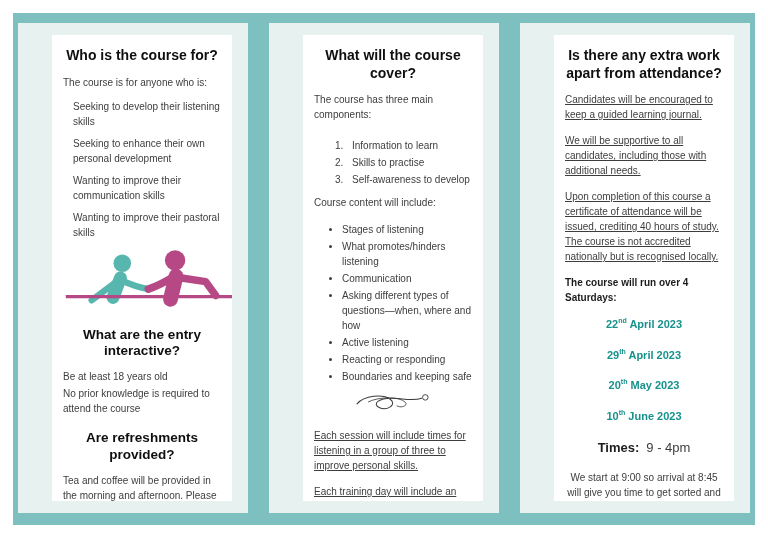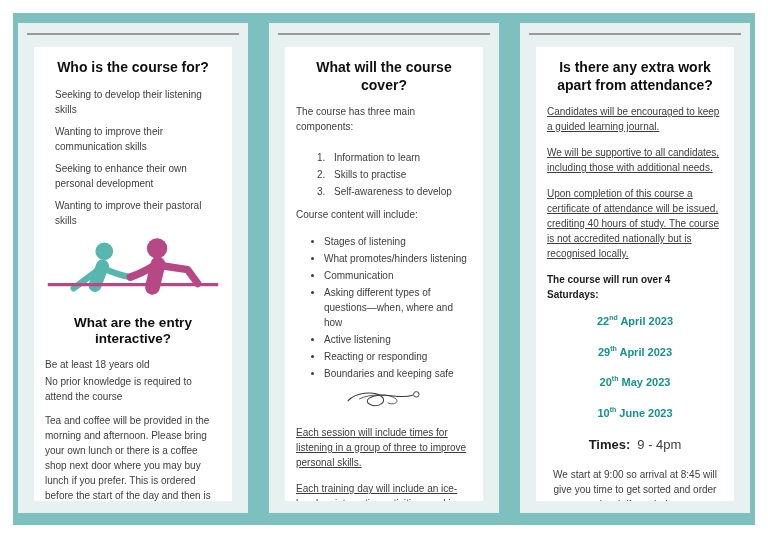--- a/index.html
+++ b/index.html
@@ -14,21 +14,21 @@
     position:absolute;left:13px;top:13px;
     width:742px;height:512px;
     box-sizing:border-box;
     background:#7dc0bf;
     display:flex;gap:21px;
     padding:10px 5px 12px 5px;
   }
   .panel{
     flex:1;min-width:0;
     background:#e7f1f0;
-    display:flex;flex-direction:column;justify-content:space-between;
+    display:flex;flex-direction:row;justify-content:space-between;
   }
   .rule{
     border-top:2px solid #9a9a9a;
     margin:10px 9px 0 9px;
     height:0;
   }
   .card{
     flex:1;
     background:#ffffff;
     margin:12px 16px 12px 16px;
@@ -73,24 +73,25 @@
 </head>
 <body>
 
 <div class="page">
   <div class="frame">
 
     <section class="panel">
       <div class="rule"></div>
       <div class="card">
         <h2>Who is the course for?</h2>
+        <p>The course is for anyone who is:</p>
         <ul class="plain-list">
           <li>Seeking to develop their listening skills</li>
+          <li>Seeking to enhance their own personal development</li>
           <li>Wanting to improve their communication skills</li>
-          <li>Seeking to enhance their own personal development</li>
           <li>Wanting to improve their pastoral skills</li>
         </ul>
         <div class="figure-wrap">
           <svg width="176" height="62" viewBox="0 0 190 62">
 
             <circle cx="64" cy="15" r="9.5" fill="#57b6ae"></circle>
             <line x1="62" y1="31" x2="54" y2="52" stroke="#57b6ae" stroke-width="14" stroke-linecap="round"></line>
             <line x1="58" y1="35" x2="31" y2="55" stroke="#57b6ae" stroke-width="7" stroke-linecap="round"></line>
             <path d="M62,33 Q79,41 93,43" fill="none" stroke="#57b6ae" stroke-width="7" stroke-linecap="round"></path>
 
@@ -98,20 +99,21 @@
             <line x1="122" y1="29" x2="116" y2="54" stroke="#b64985" stroke-width="16" stroke-linecap="round"></line>
             <path d="M117,31 Q104,39 92,43" fill="none" stroke="#b64985" stroke-width="8" stroke-linecap="round"></path>
             <path d="M128,31 L154,35 L165,50" fill="none" stroke="#b64985" stroke-width="8" stroke-linecap="round" stroke-linejoin="round"></path>
 
             <line x1="3" y1="51" x2="187" y2="51" stroke="#b64985" stroke-width="3.5"></line>
           </svg>
         </div>
         <h3>What are the entry interactive?</h3>
         <p style="margin-bottom:2px">Be at least 18 years old</p>
         <p>No prior knowledge is required to attend the course</p>
+        <h3>Are refreshments provided?</h3>
         <p>Tea and coffee will be provided in the morning and afternoon. Please bring your own lunch or there is a coffee shop next door where you may buy lunch if you prefer. This is ordered before the start of the day and then is ready on a reserved table at lunchtime.</p>
       </div>
     </section>
 
     <section class="panel">
       <div class="rule"></div>
       <div class="card">
         <h2>What will the course cover?</h2>
         <p>The course has three main components:</p>
         <ol class="num">

